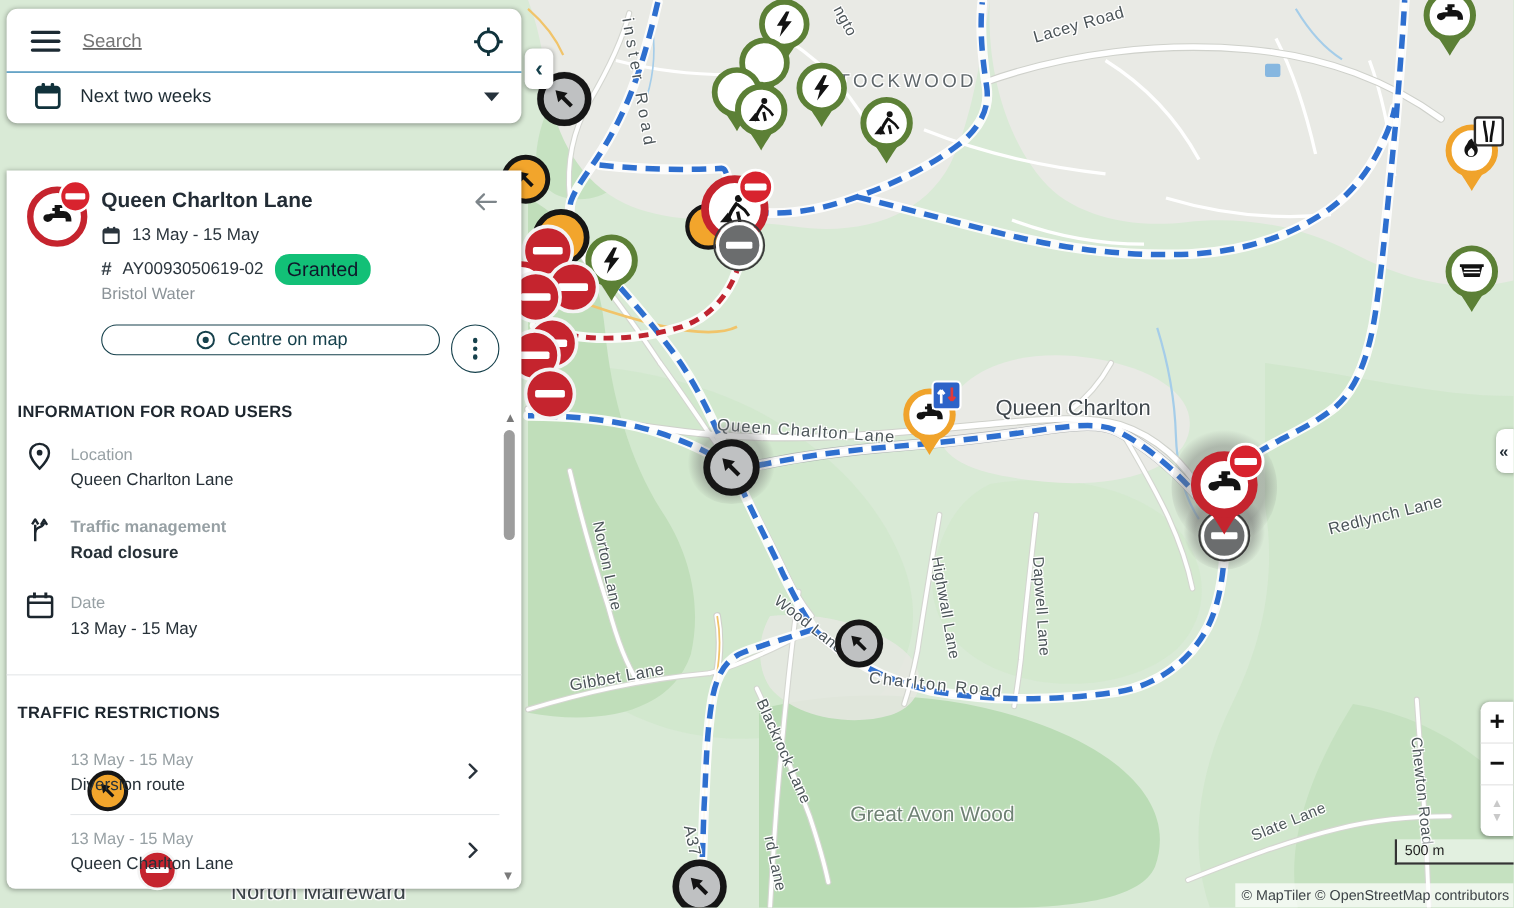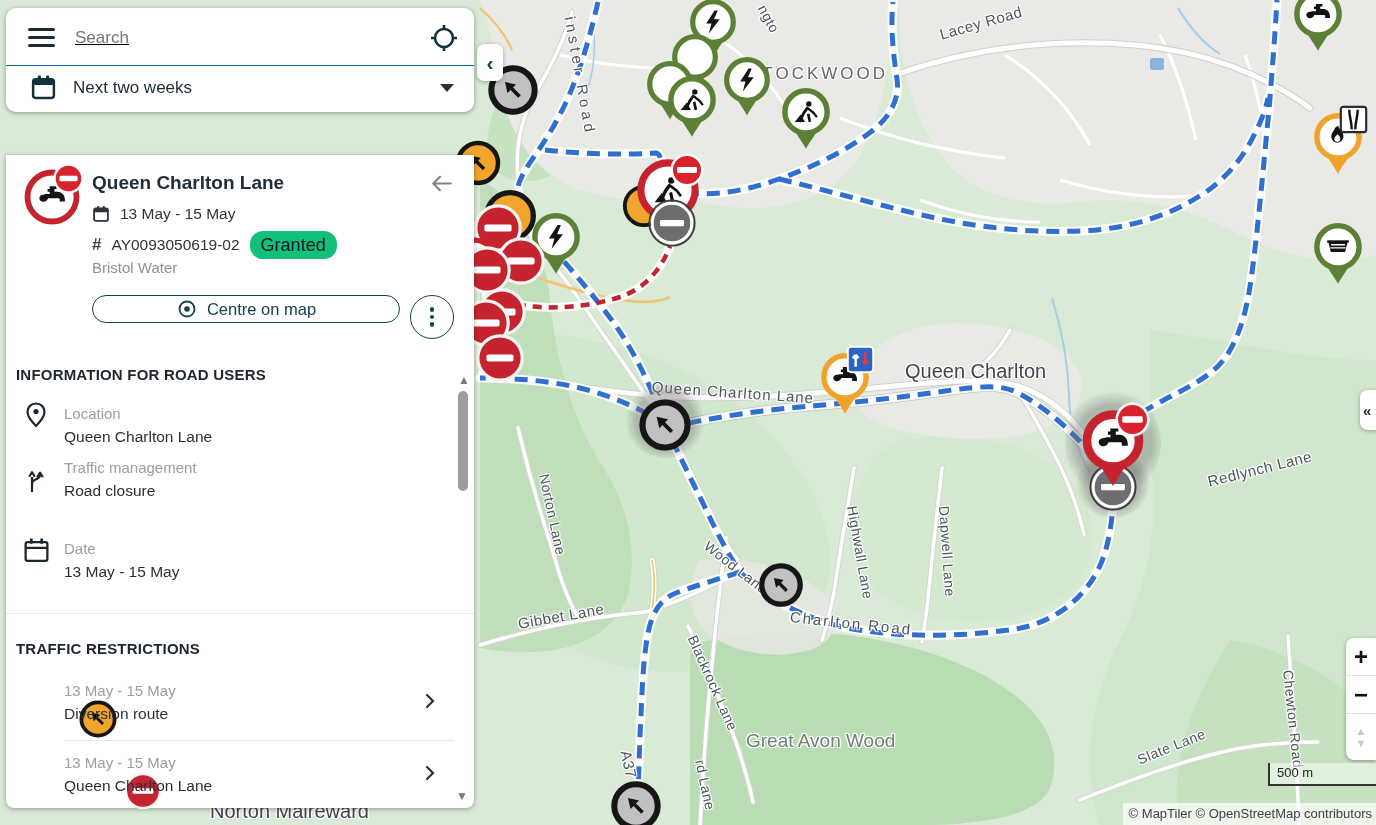--- a/index.html
+++ b/index.html
@@ -220,21 +220,21 @@
       <span class="map-label lbl-place" style="left: 905px; top: 360px; transform: rotate(0deg);">Queen Charlton</span>
       <span class="map-label lbl-road" style="left: 652px; top: 378px; font-size: 15px; letter-spacing: 1px; transform: rotate(4deg);">Queen Charlton Lane</span>
       <span class="map-label lbl-road" style="left: 1208px; top: 473px; font-size: 15px; transform: rotate(-14deg);">Redlynch Lane</span>
       <span class="map-label lbl-road" style="left: 852px; top: 498px; transform: rotate(80deg);">Highwall Lane</span>
       <span class="map-label lbl-road" style="left: 944px; top: 498px; transform: rotate(86deg);">Dapwell Lane</span>
       <span class="map-label lbl-road" style="left: 544px; top: 466px; transform: rotate(78deg);">Norton Lane</span>
       <span class="map-label lbl-road" style="left: 706px; top: 536px; transform: rotate(38deg);">Wood Lane</span>
       <span class="map-label lbl-road" style="left: 790px; top: 608px; font-size: 15px; letter-spacing: 2px; transform: rotate(6deg);">Charlton Road</span>
       <span class="map-label lbl-road" style="left: 518px; top: 615px; font-size: 15px; transform: rotate(-10deg);">Gibbet Lane</span>
       <span class="map-label lbl-road" style="left: 692px; top: 628px; transform: rotate(66deg);">Blackrock Lane</span>
-      <span class="map-label lbl-area" style="left: 746px; top: 730px; transform: rotate(0deg);">Great Avon Wood</span>
+      <span class="map-label lbl-area" style="left: 773px; top: 730px; transform: rotate(0deg);">Great Avon Wood</span>
       <span class="map-label lbl-road" style="left: 626px; top: 742px; font-size: 15px; transform: rotate(78deg);">A37</span>
       <span class="map-label lbl-road" style="left: 700px; top: 752px; transform: rotate(78deg);">rd Lane</span>
       <span class="map-label lbl-road" style="left: 1138px; top: 752px; transform: rotate(-22deg);">Slate Lane</span>
       <span class="map-label lbl-road" style="left: 1288px; top: 662px; transform: rotate(84deg);">Chewton Road</span>
       <span class="map-label lbl-place" style="left: 210px; top: 800px; transform: rotate(0deg);">Norton Malreward</span>
     </div>
 
   <div id="markers-layer">
       <div class="marker" style="width: 50px; height: 60.4167px; left: 688px; top: -1.95833px;">
         <svg viewBox="0 0 48 58">
@@ -605,21 +605,21 @@
     </div>
 
     <span class="info-ic" style="top:312px;">
       <svg width="28" height="28" viewBox="0 0 28 28" fill="none" stroke="#1c262e" stroke-width="2.2">
         <path d="M10 25 V10"></path>
         <path d="M10 17 C10 11 18 13.5 18 8"></path>
         <path d="M7.2 9.8 L10 5.2 L12.8 9.8" stroke-linejoin="round"></path>
         <path d="M15.2 10.2 L18 5.6 L20.8 10.2" stroke-linejoin="round"></path>
       </svg>
     </span>
-    <div class="info-item" style="top:304px;">
+    <div class="info-item" style="top:316px;font-weight:bold;">
       <div class="lab">Traffic management</div>
       <div class="val">Road closure</div>
     </div>
 
     <span class="info-ic" style="top:381px;">
       <svg width="29" height="29" viewBox="0 0 28 28" fill="none" stroke="#1c262e" stroke-width="2.2">
         <rect x="3.5" y="6" width="21" height="18" rx="2"></rect>
         <path d="M3.5 11.5 h21"></path>
         <path d="M9 2.5 v5 M19 2.5 v5" stroke-width="2.6"></path>
       </svg>

